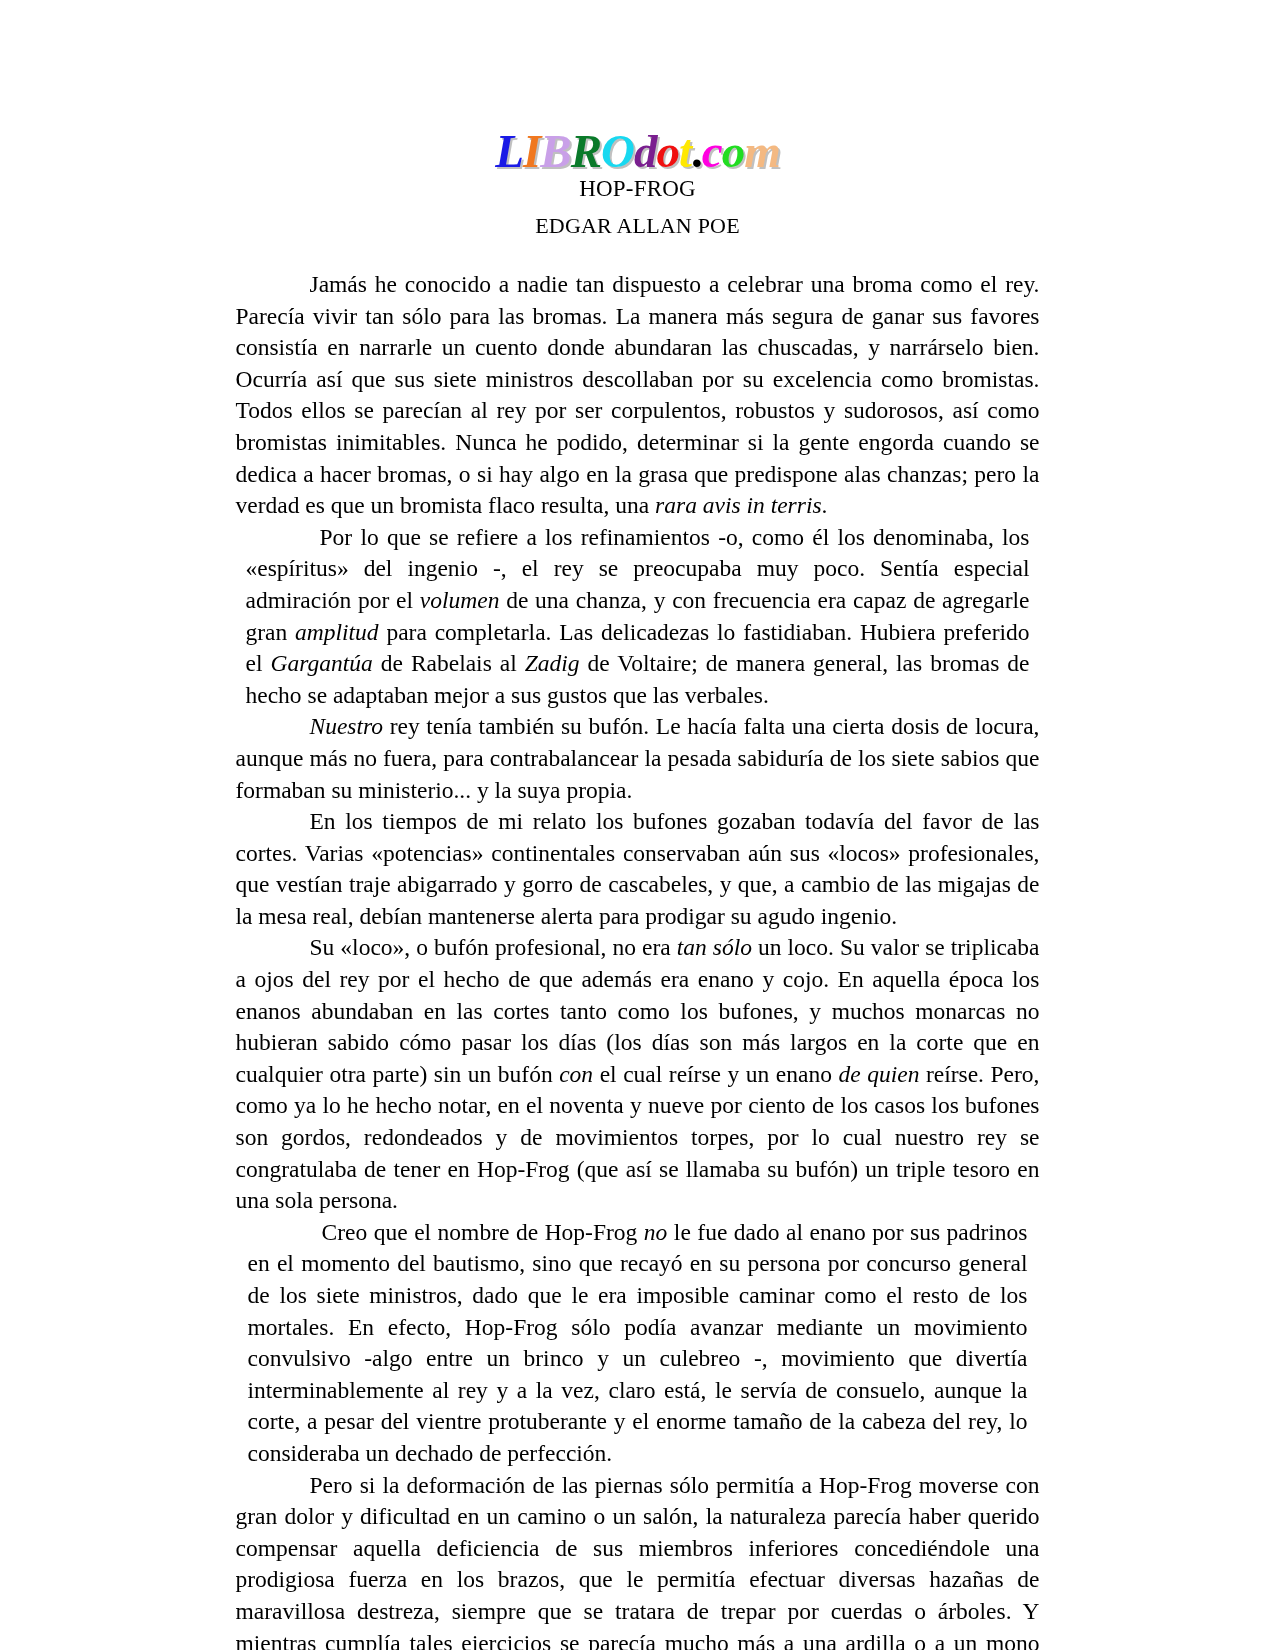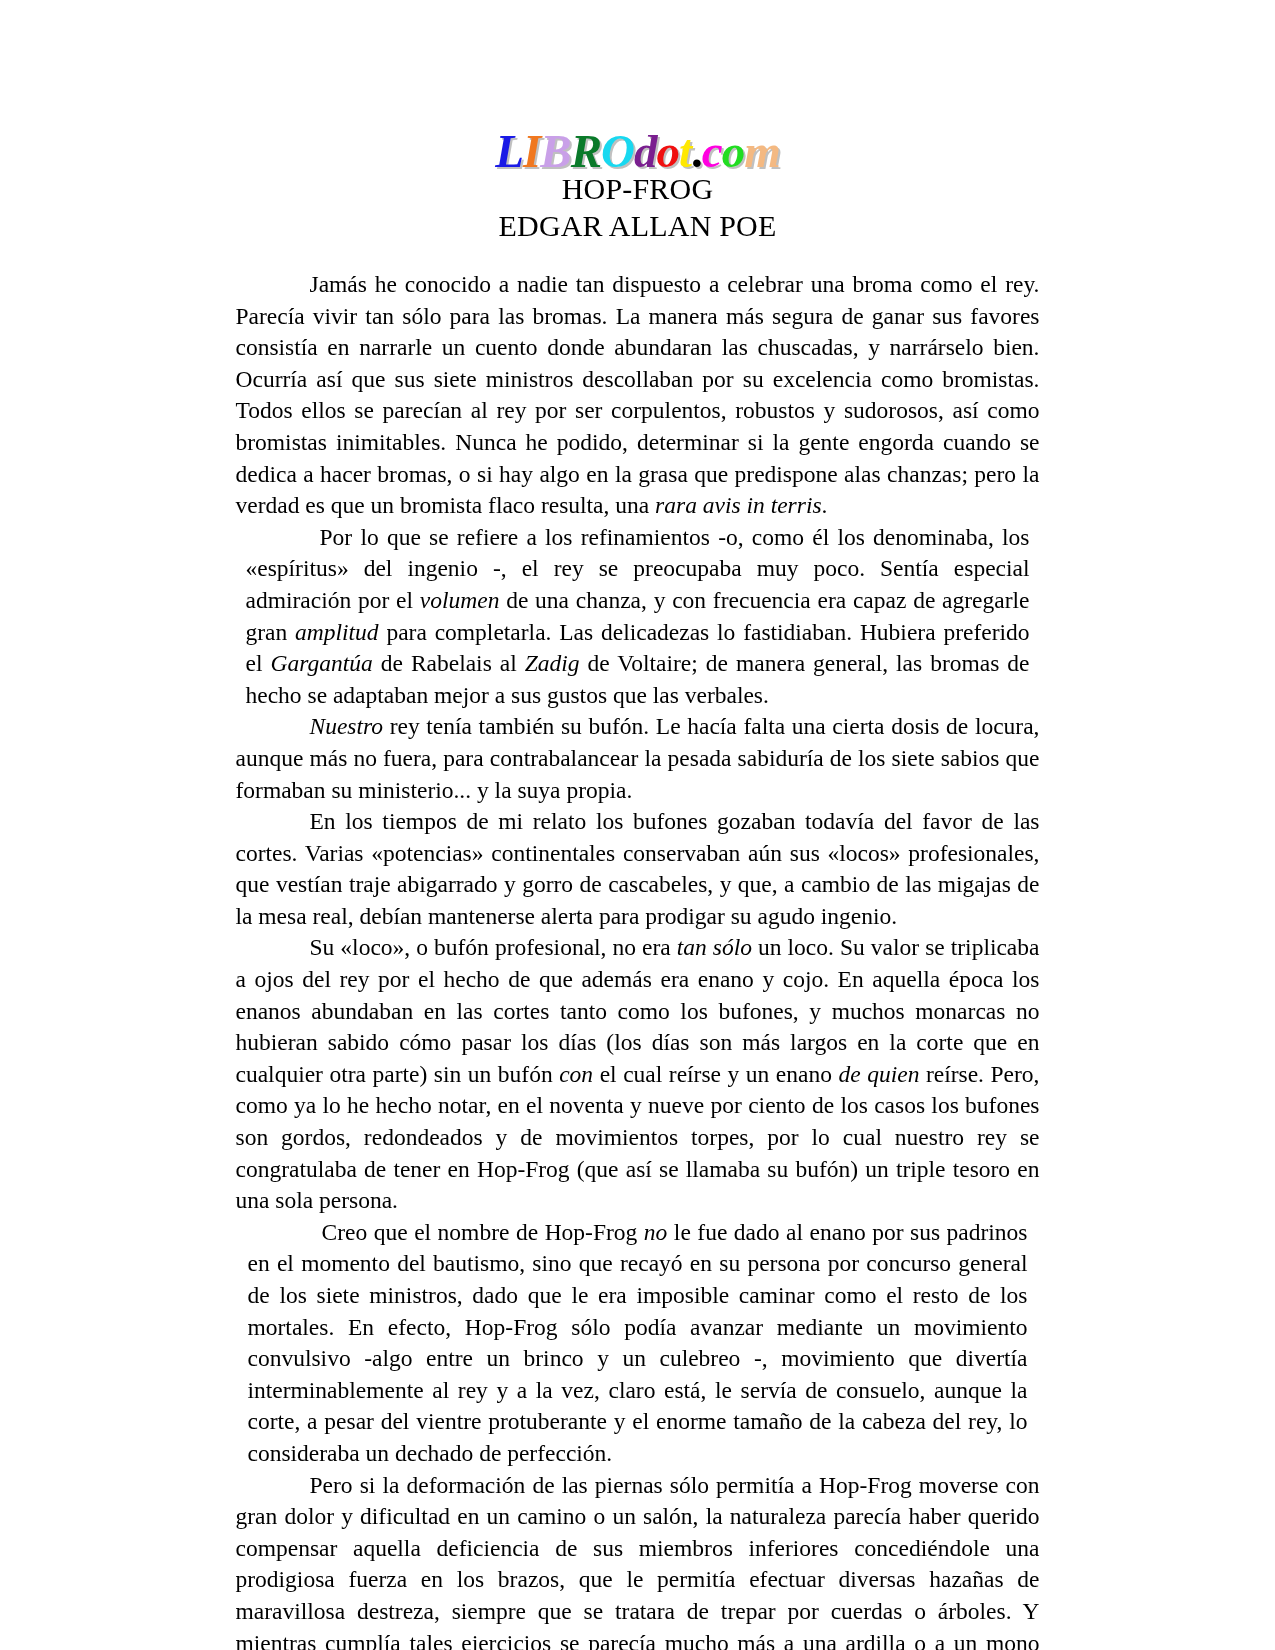--- a/index.html
+++ b/index.html
@@ -53,30 +53,30 @@
   .lg-o2 { color: #f01010; }
   .lg-t { color: #ffe800; }
   .lg-dot { color: #000000; font-style: normal; }
   .lg-c { color: #ff00e0; }
   .lg-o3 { color: #22dd22; }
   .lg-m { color: #f4b982; }
 
   
   .doc-title {
     text-align: center;
-    font-size: 30px;
+    font-size: 23px;
     line-height: 34px;
     margin: 0;
     padding-top: 44px;
     font-weight: normal;
     letter-spacing: 0.2px;
   }
   .doc-author {
     text-align: center;
-    font-size: 30px;
+    font-size: 22px;
     line-height: 34px;
     margin: 0;
     padding-top: 3px;
     font-weight: normal;
     letter-spacing: 0.2px;
   }
 
   
   .body-text {
     margin: 0 auto;

